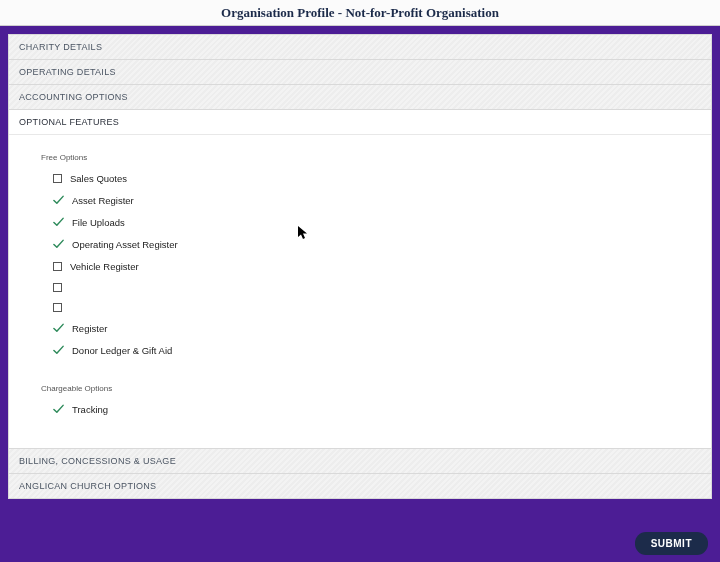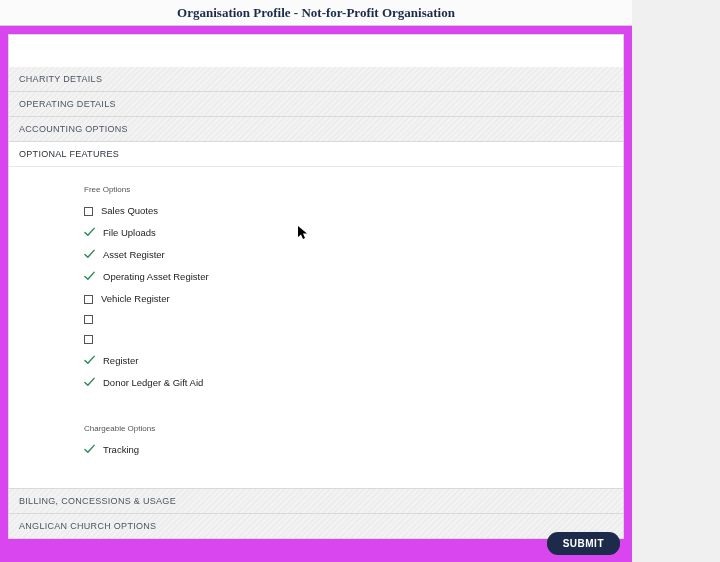--- a/index.html
+++ b/index.html
@@ -1,32 +1,32 @@
 <!DOCTYPE html>
 <html><head>
 <meta charset="utf-8">
 <style>
   * { box-sizing: border-box; margin: 0; padding: 0; }
   html, body { width: 720px; height: 562px; font-family: Arial, Helvetica, sans-serif; background: #f0f0f0; }
-  .page { width: 632px; height: 562px; background: #d946ef; position: relative; overflow: hidden; }
+  .page { width: 720px; height: 562px; background: #4c1d95; position: relative; overflow: hidden; }
   .title-bar { text-align: center; padding: 5px 0 4px; border-bottom: 1px solid #cfcfcf; background: #fbfbfb; }
   .title-bar h1 { font-size: 13px; font-weight: 700; color: #1c2b4a; font-family: Georgia, 'Times New Roman', serif; }
   .container { padding: 8px; }
   .accordion { border: 1px solid #d9d9d9; background: #fff; }
   .acc-header {
     font-size: 9px; letter-spacing: 0.3px; color: #4b5563; padding: 7px 10px;
     border-top: 1px solid #d9d9d9;
     background: repeating-linear-gradient(135deg,#f3f3f3 0,#f3f3f3 2px,#ededed 2px,#ededed 4px);
     cursor: pointer; text-transform: uppercase;
   }
-  .acc-header:first-child { border-top: none; margin-top: 32px; }
+  .acc-header:first-child { border-top: none; }
   .acc-header.active { background: #ffffff; color: #2a2f3a; }
-  .acc-body { background: #ffffff; padding: 10px 10px 22px 75px; border-top: 1px solid #e8e8e8; }
+  .acc-body { background: #ffffff; padding: 10px 10px 22px 32px; border-top: 1px solid #e8e8e8; }
   .group-title { font-size: 8px; color: #555; margin: 8px 0 10px; }
-  .opt-row { display: flex; align-items: flex-end; gap: 8px; margin: 11px 0; }
+  .opt-row { display: flex; align-items: center; gap: 8px; margin: 11px 12px; }
   .opt-label { font-size: 9.5px; color: #222; }
   .chk { width: 9px; height: 9px; border: 1px solid #555; background: #fff; display: inline-block; }
   .tick { width: 11px; height: 11px; display: inline-flex; align-items: center; justify-content: center; }
   .tick svg { width: 11px; height: 11px; }
   .footer { position: absolute; bottom: 7px; right: 12px; }
   .submit-btn {
     background: #1c2b4a; color: #fff; border: none; padding: 6px 16px;
     font-size: 10px; font-weight: 700; letter-spacing: 0.5px; cursor: pointer;
     border-radius: 11px;
   }
@@ -63,29 +63,29 @@
             <div class="opt-row">
               <span class="chk"></span>
               <span class="opt-label">Sales Quotes</span>
             </div>
             <div class="opt-row">
               <span class="tick">
                 <svg viewBox="0 0 12 12">
                   <path d="M1 6 L4.2 9 L11 1.5" stroke="#2d8a5a" stroke-width="1.6" fill="none" stroke-linecap="round" stroke-linejoin="round"></path>
                 </svg>
               </span>
-              <span class="opt-label">File Uploads</span>
+              <span class="opt-label">Asset Register</span>
             </div>
             <div class="opt-row">
               <span class="tick">
                 <svg viewBox="0 0 12 12">
                   <path d="M1 6 L4.2 9 L11 1.5" stroke="#2d8a5a" stroke-width="1.6" fill="none" stroke-linecap="round" stroke-linejoin="round"></path>
                 </svg>
               </span>
-              <span class="opt-label">Asset Register</span>
+              <span class="opt-label">File Uploads</span>
             </div>
             <div class="opt-row">
               <span class="tick">
                 <svg viewBox="0 0 12 12">
                   <path d="M1 6 L4.2 9 L11 1.5" stroke="#2d8a5a" stroke-width="1.6" fill="none" stroke-linecap="round" stroke-linejoin="round"></path>
                 </svg>
               </span>
               <span class="opt-label">Operating Asset Register</span>
             </div>
             <div class="opt-row">
@@ -109,21 +109,21 @@
             <div class="opt-row">
               <span class="tick">
                 <svg viewBox="0 0 12 12">
                   <path d="M1 6 L4.2 9 L11 1.5" stroke="#2d8a5a" stroke-width="1.6" fill="none" stroke-linecap="round" stroke-linejoin="round"></path>
                 </svg>
               </span>
               <span class="opt-label">Donor Ledger &amp; Gift Aid</span>
             </div>
           </div>
 
-        <div class="group-title" style="margin-top:36px">Chargeable Options</div>
+        <div class="group-title" style="margin-top:28px">Chargeable Options</div>
         <div id="chargeable-list">
             <div class="opt-row">
               <span class="tick">
                 <svg viewBox="0 0 12 12">
                   <path d="M1 6 L4.2 9 L11 1.5" stroke="#2d8a5a" stroke-width="1.6" fill="none" stroke-linecap="round" stroke-linejoin="round"></path>
                 </svg>
               </span>
               <span class="opt-label">Tracking</span>
             </div>
           </div>

